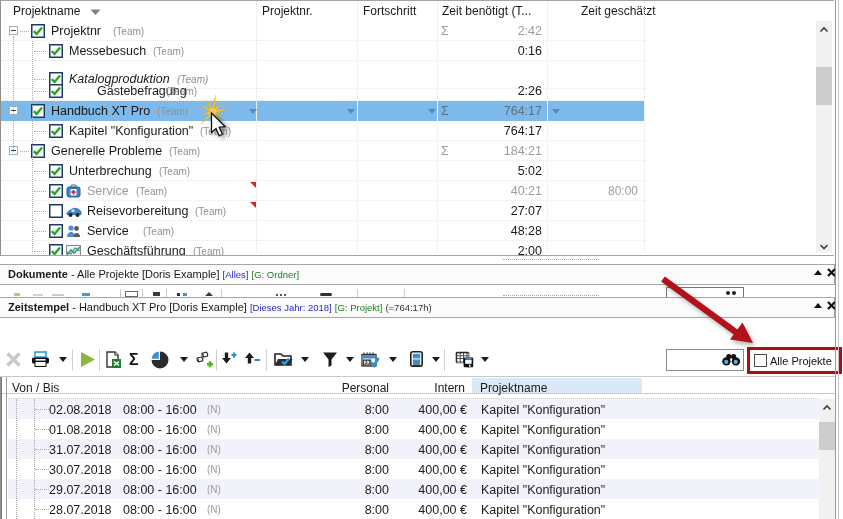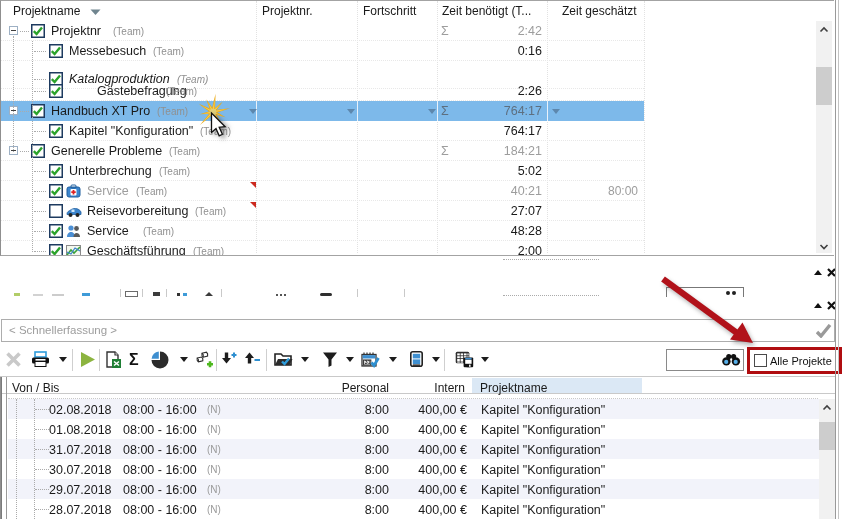--- a/index.html
+++ b/index.html
@@ -56,21 +56,21 @@
 <div id="root">
 
 <div id="top">
  <span class="hdr" style="left:12px">Projektname</span>
  <svg class="abs" style="left:89px;top:8px" width="11" height="7">
         <polygon points="0.5,0.5 10.5,0.5 5.5,6" fill="#70858f"></polygon>
       </svg>
  <span class="hdr" style="left:261px">Projektnr.</span>
  <span class="hdr" style="left:362px">Fortschritt</span>
  <span class="hdr" style="left:441px">Zeit benötigt (T...</span>
- <span class="hdr" style="left:561px">Zeit geschätzt</span>
+ <span class="hdr" style="left:580px">Zeit geschätzt</span>
  <div class="cvl" style="left:255px"></div>
  <div class="cvl" style="left:356px"></div>
  <div class="cvl" style="left:436px"></div>
  <div class="cvl" style="left:546px"></div>
  <div class="cvl" style="left:643px"></div>
  <div id="rows">
         <div class="trow" style="top:20px;">
           <span class="exp" style="top:5px"></span>
           <span class="hdot" style="left:19px;top:10px;width:9px"></span>
           <span class="cb" style="left:30px"><svg width="14" height="14">
@@ -251,20 +251,23 @@
       </svg>
  <div class="sbthumb" style="left:815px;top:66px;height:38px"></div>
  <svg class="chev" style="left:818px;top:241px" width="10" height="10">
         <path d="M1.5,3 L5,6.5 L8.5,3" stroke="#3f3f3f" stroke-width="1.6" fill="none"></path>
       </svg>
 </div>
 
 <div class="hdot" style="left:503px;top:259px;width:96px"></div>
 <div class="hdot" style="left:503px;top:295px;width:96px"></div>
 
+<div class="caption" style="top:264px">
+ <span style="margin-left:8px"><b>Dokumente</b> - Alle Projekte [Doris Example] <span class="cap-blue">[Alles]</span> <span class="cap-green">[G: Ordner]</span></span>
+</div>
 <svg class="abs" style="left:813px;top:268px" width="24" height="10">
  <polygon points="1,7 5,2 9,7" fill="#111"></polygon>
  <path d="M15,1 L22,8 M22,1 L15,8" stroke="#111" stroke-width="2.2"></path>
 </svg>
 
 <div id="sliver" class="abs" style="left:0;top:286px;width:835px;height:11px;overflow:hidden">
  <div class="abs" style="left:14px;top:7px;width:6px;height:3px;background:#b2cd68"></div>
  <div class="abs" style="left:33px;top:8px;width:10px;height:2px;background:#d2d2d2"></div>
  <div class="abs" style="left:52px;top:8px;width:12px;height:2px;background:#cccccc"></div>
  <div class="abs" style="left:82px;top:7px;width:8px;height:3px;background:#3e9bd8"></div>
@@ -281,30 +284,28 @@
  <div class="abs" style="left:280px;top:8px;width:2px;height:2px;background:#555"></div>
  <div class="abs" style="left:284px;top:8px;width:2px;height:2px;background:#555"></div>
  <div class="abs" style="left:320px;top:7px;width:12px;height:3px;background:#2f2f2f;border-radius:2px"></div>
  <div class="abs" style="left:357px;top:3px;width:1px;height:8px;background:#c9c9c9"></div>
  <div class="abs" style="left:404px;top:3px;width:1px;height:8px;background:#c9c9c9"></div>
  <div class="abs" style="left:666px;top:1px;width:78px;height:11px;border:1px solid #777;background:#fff"></div>
  <div class="abs" style="left:726px;top:5px;width:4px;height:4px;background:#222;border-radius:2px"></div>
  <div class="abs" style="left:732px;top:5px;width:4px;height:4px;background:#222;border-radius:2px"></div>
 </div>
 
+<div class="caption" style="top:297px">
+ <span style="margin-left:8px"><b>Zeitstempel</b> - Handbuch XT Pro [Doris Example] <span class="cap-blue">[Dieses Jahr: 2018]</span> <span class="cap-green">[G: Projekt]</span> <span style="font-size:9.5px;color:#333">(=764:17h)</span></span>
+</div>
 <svg class="abs" style="left:813px;top:301px" width="24" height="10">
  <polygon points="1,7 5,2 9,7" fill="#111"></polygon>
  <path d="M15,1 L22,8 M22,1 L15,8" stroke="#111" stroke-width="2.2"></path>
 </svg>
 
-<div id="schnell"><span style="margin-left:7px">&lt; Schnellerfassung &gt;</span>
- <svg class="abs" style="left:814px;top:4px" width="16" height="14">
-        <path d="M1,8 L5,12 L14,1" stroke="#9a9a9a" stroke-width="3.4" fill="none"></path>
-      </svg>
-</div>
 
 <div id="toolbar">
 
  <svg class="tbtn" style="left:5px" width="17" height="17">
         <path d="M2.5,2.5 L14.5,14.5 M14.5,2.5 L2.5,14.5" stroke="#c9c9c9" stroke-width="3.6"></path>
       </svg>
 
  <svg class="tbtn" style="left:31px" width="19" height="17">
   <rect x="4" y="1" width="11" height="5" fill="#fff" stroke="#2e9cdb" stroke-width="1.6"></rect>
   <rect x="1" y="6.5" width="17" height="6" rx="1.5" fill="#111"></rect>

